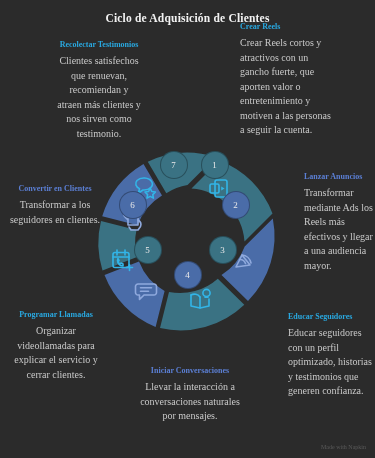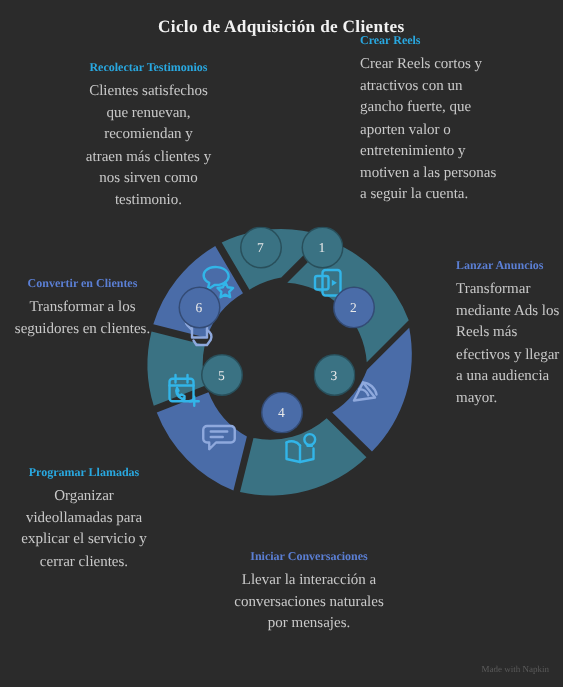--- a/index.html
+++ b/index.html
@@ -31,21 +31,21 @@
   .tLeft{text-align:left;}
   .tCenter{text-align:center;}
 
   
   #n-testimonios{left:56px;top:40px;width:86px;}
   #n-reels{left:240px;top:22px;width:92px;}
   #n-convertir{left:8px;top:184px;width:94px;}
   #n-anuncios{left:304px;top:172px;width:70px;}
   #n-llamadas{left:10px;top:310px;width:92px;}
   #n-educar{left:288px;top:312px;width:84px;}
-  #n-conversaciones{left:134px;top:366px;width:112px;margin-left:16px;}
+  #n-conversaciones{left:134px;top:366px;width:112px;}
 
   
   #wheel{
     position:absolute;left:87.5px;top:145px;width:200px;height:200px;
   }
   #wheel svg{display:block;width:200px;height:200px;overflow:visible;}
 
   .num-circ{
     position:absolute;width:28px;height:28px;border-radius:50%;
     display:flex;align-items:center;justify-content:center;
@@ -175,20 +175,24 @@
   <div class="node tLeft" id="n-anuncios">
     <div class="hd" style="color:#5b7fd4">Lanzar Anuncios</div>
     <div class="bd">Transformar mediante Ads los Reels más efectivos y llegar a una audiencia mayor.</div>
   </div>
 
   <div class="node tRight" id="n-llamadas">
     <div class="hd" style="color:#29a8e0">Programar Llamadas</div>
     <div class="bd">Organizar videollamadas para explicar el servicio y cerrar clientes.</div>
   </div>
 
+  <div class="node tLeft" id="n-educar">
+    <div class="hd" style="color:#29a8e0">Educar Seguidores</div>
+    <div class="bd">Educar seguidores con un perfil optimizado, historias y testimonios que generen confianza.</div>
+  </div>
 
   <div class="node tCenter" id="n-conversaciones">
     <div class="hd" style="color:#5b7fd4">Iniciar Conversaciones</div>
     <div class="bd">Llevar la interacción a conversaciones naturales por mensajes.</div>
   </div>
 
   <div class="watermark">
     <span>Made with  Napkin</span>
   </div>
 

